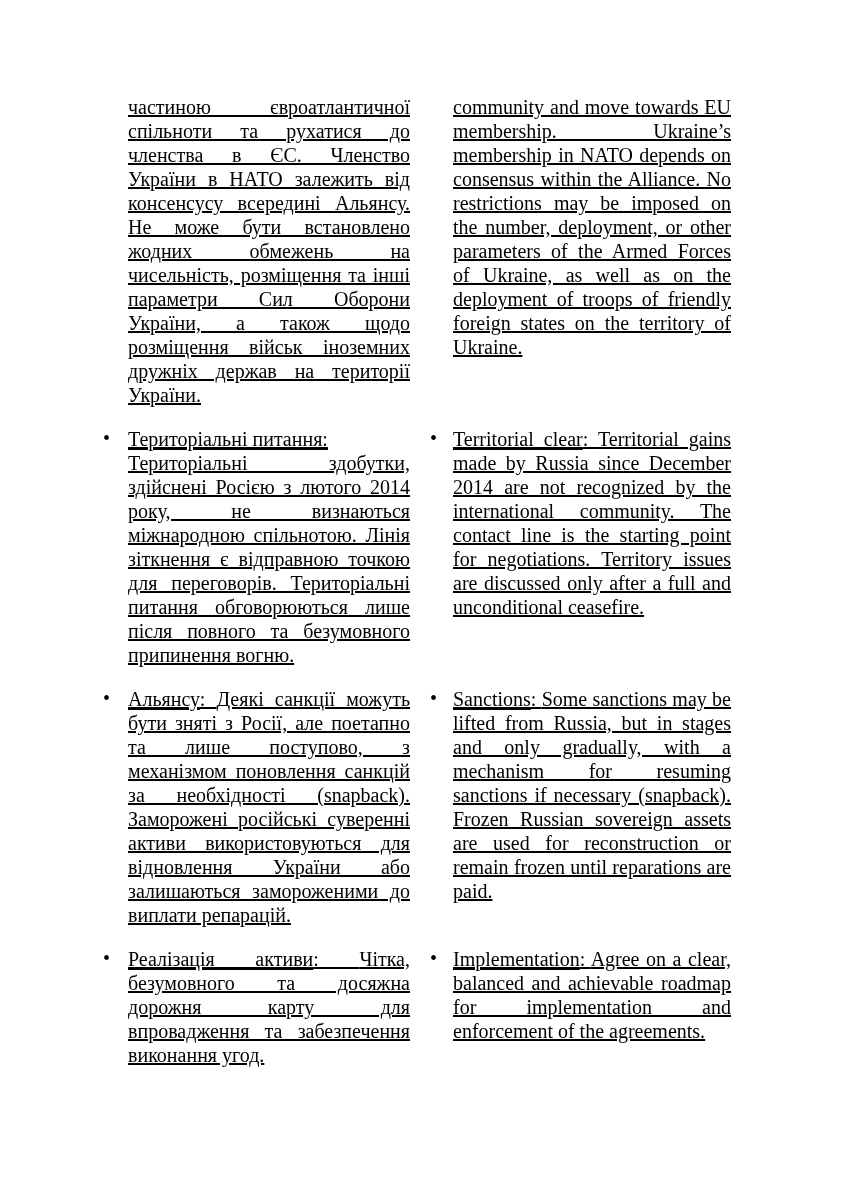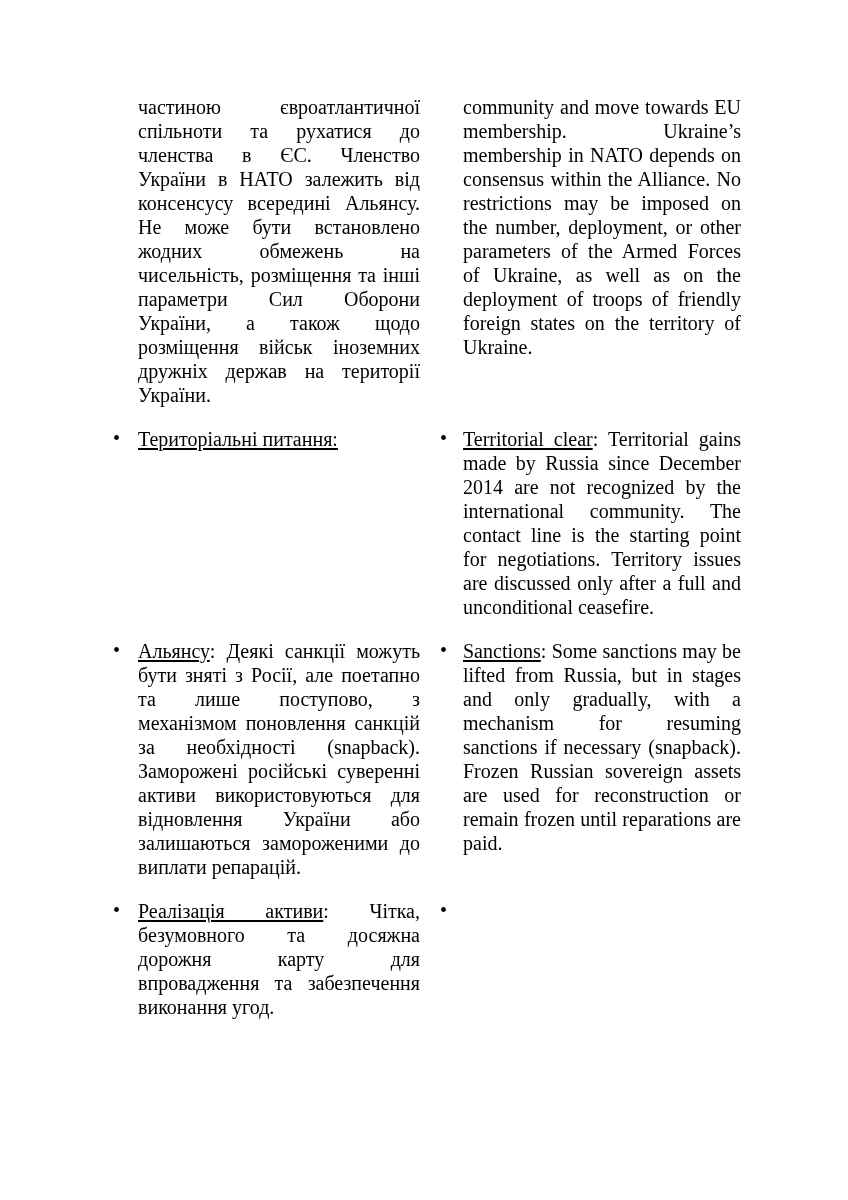--- a/index.html
+++ b/index.html
@@ -7,23 +7,24 @@
     position: relative;
     width: 848px;
     height: 1200px;
     background: #ffffff;
     font-family: "Liberation Serif", "DejaVu Serif", serif;
     color: #000000;
     overflow: hidden;
   }
   .content {
     position: absolute;
-    left: 110px;
+    left: 100px;
     top: 95px;
     width: 631px;
+    text-decoration: underline;
   }
   .row {
     display: grid;
     grid-template-columns: 310px 304px;
     column-gap: 17px;
     margin-bottom: 20px;
   }
   .cell {
     position: relative;
     padding-left: 28px;
@@ -52,21 +53,21 @@
         <p class="para">частиною євроатлантичної спільноти та рухатися до членства в ЄС. Членство України в НАТО залежить від консенсусу всередині Альянсу. Не може бути встановлено жодних обмежень на чисельність, розміщення та інші параметри Сил Оборони України, а також щодо розміщення військ іноземних дружніх держав на території України.</p>
       </div>
       <div class="cell en">
         <p class="para">community and move towards EU membership. Ukraine’s membership in NATO depends on consensus within the Alliance. No restrictions may be imposed on the number, deployment, or other parameters of the Armed Forces of Ukraine, as well as on the deployment of troops of friendly foreign states on the territory of Ukraine.</p>
       </div>
     </div>
 
     <div class="row">
       <div class="cell ua">
         <span class="bullet">•</span>
-        <p class="para"><span class="u">Територіальні питання:</span><br></p>
+        <p class="para"><span class="u">Територіальні питання:</span><br><span>Територіальні здобутки, здійснені Росією з лютого 2014 року, не визнаються міжнародною спільнотою. Лінія зіткнення є відправною точкою для переговорів. Територіальні питання обговорюються лише після повного та безумовного припинення вогню.</span></p>
       </div>
       <div class="cell en">
         <span class="bullet">•</span>
         <p class="para"><span class="u">Territorial clear</span><span>: </span><span>Territorial gains made by Russia since December 2014 are not recognized by the international community. The contact line is the starting point for negotiations. Territory issues are discussed only after a full and unconditional ceasefire.</span></p>
       </div>
     </div>
 
     <div class="row">
       <div class="cell ua">
         <span class="bullet">•</span>
@@ -78,17 +79,18 @@
       </div>
     </div>
 
     <div class="row">
       <div class="cell ua">
         <span class="bullet">•</span>
         <p class="para"><span class="u">Реалізація активи</span><span>: </span><span>Чітка, безумовного та досяжна дорожня карту для впровадження та забезпечення виконання угод.</span></p>
       </div>
       <div class="cell en">
         <span class="bullet">•</span>
+        <p class="para"><span class="u">Implementation</span><span>: </span><span>Agree on a clear, balanced and achievable roadmap for implementation and enforcement of the agreements.</span></p>
       </div>
     </div>
 
   </div>
 </div>
 
 </body></html>

